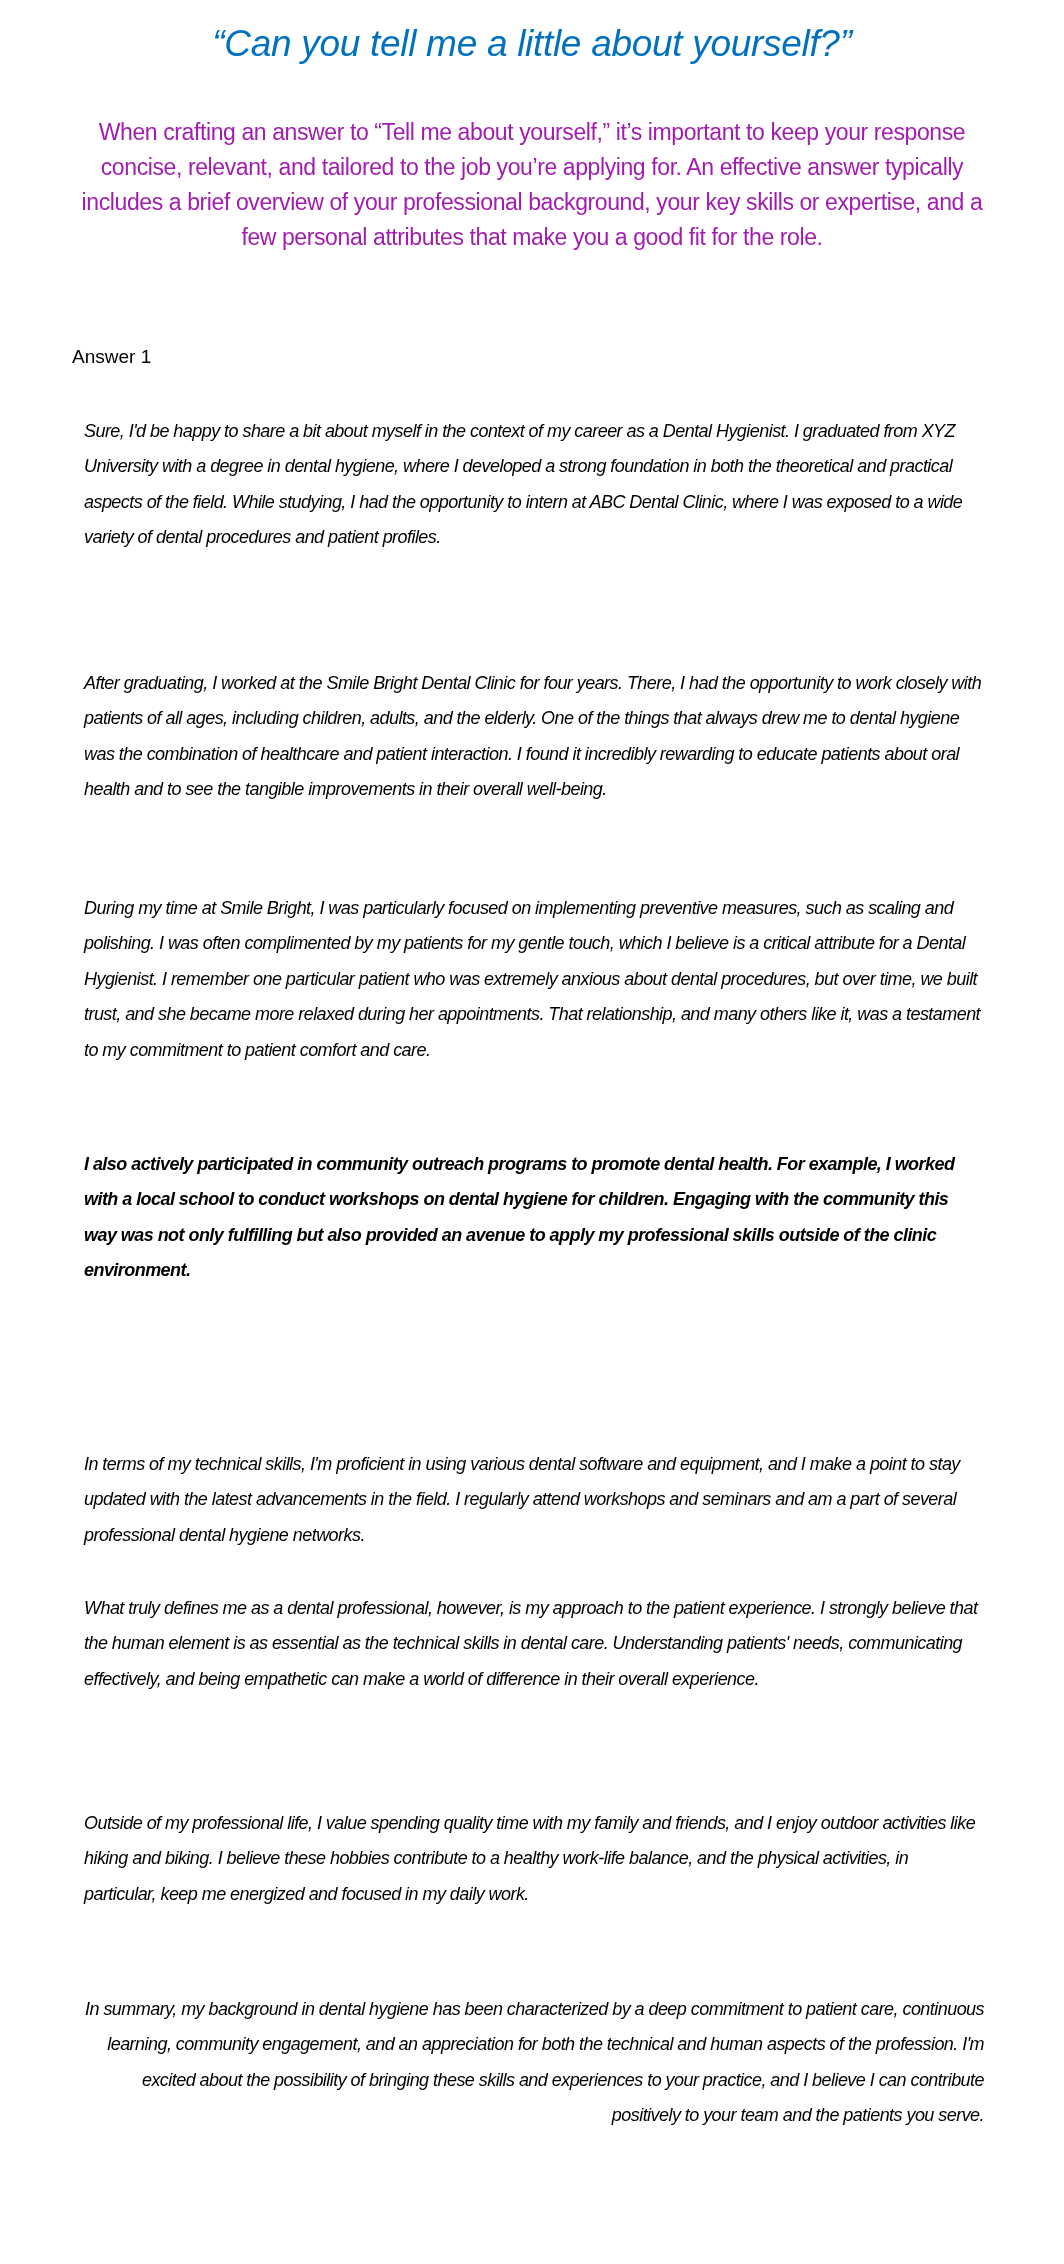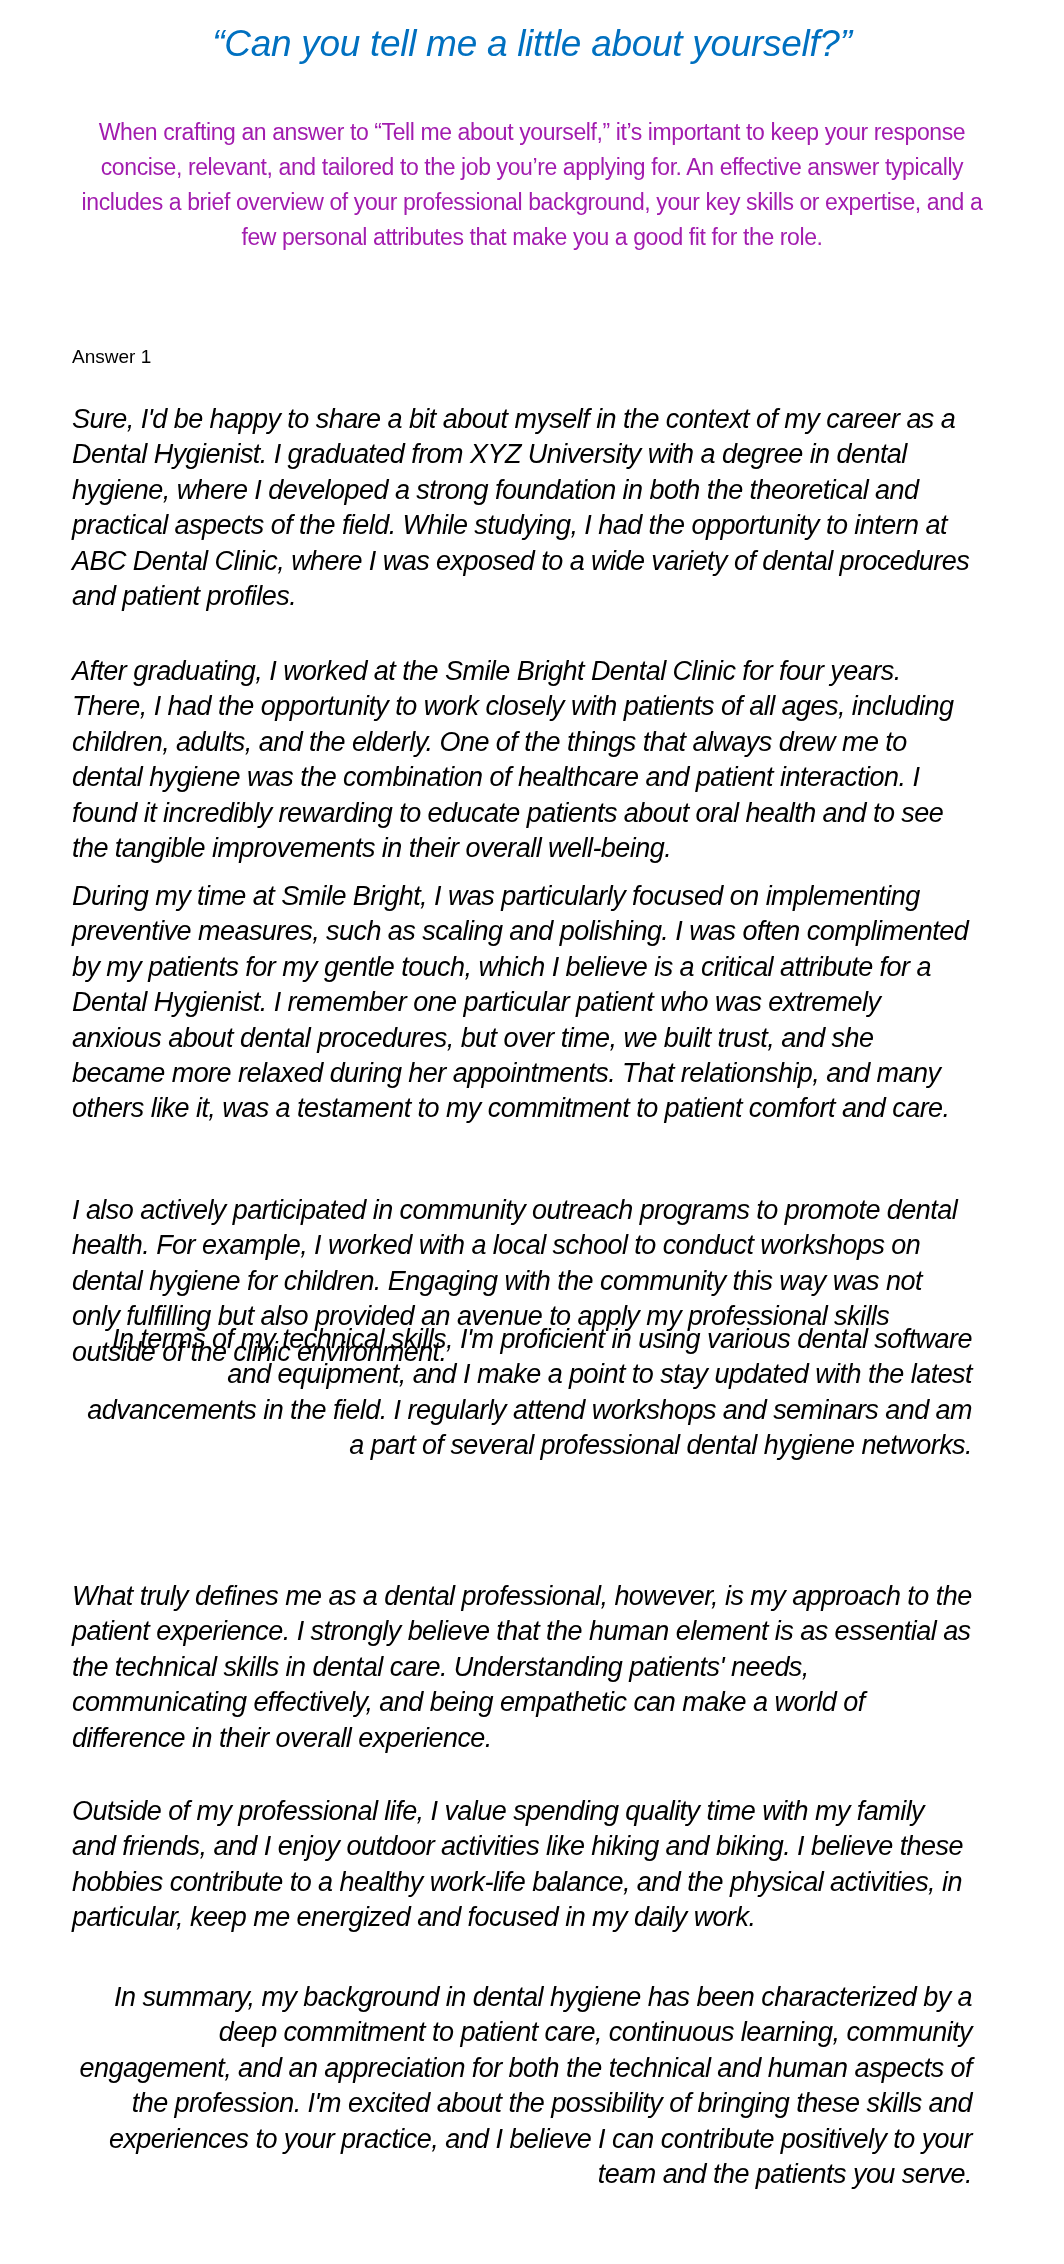--- a/index.html
+++ b/index.html
@@ -17,28 +17,28 @@
     font-size: 23px; line-height: 35px; color: #a21caf;
     letter-spacing: -0.4px;
   }
   .answer-heading {
     position: absolute; left: 72px; top: 338px;
     font-family: "Liberation Sans", sans-serif; font-size: 19px; line-height: 38px; color: #000;
   }
   .para {
     position: absolute; left: 72px; width: 900px;
     font-family: "Liberation Sans", sans-serif; font-style: italic;
-    font-size: 27px; line-height: 35.4px; color: #000; letter-spacing: -0.55px;
-    margin: 0;
+    font-size: 18px; line-height: 35.4px; color: #000; letter-spacing: -0.55px;
+    margin: 12px;
   }
   .p1 { top: 402px; }
   .p2 { top: 654px; }
   .p3 { top: 879px; }
-  .p4 { top: 1193px; }
-  .p5 { top: 1322px; text-align: right; }
+  .p4 { top: 1135px; font-weight: bold; }
+  .p5 { top: 1435px; }
   .p6 { top: 1579px; }
   .p7 { top: 1794px; }
   .p8 { top: 1980px; text-align: right; }
 </style>
 </head>
 <body>
 
 <div class="page">
   <h1 class="title" style="margin: 0px; font-weight: normal; color: rgb(0, 112, 192);">“Can you tell me a little about yourself?”</h1>
   <p class="intro" style="margin:0;">When crafting an answer to “Tell me about yourself,” it’s important to keep your response concise, relevant, and tailored to the job you’re applying for. An effective answer typically includes a brief overview of your professional background, your key skills or expertise, and a few personal attributes that make you a good fit for the role.</p>

